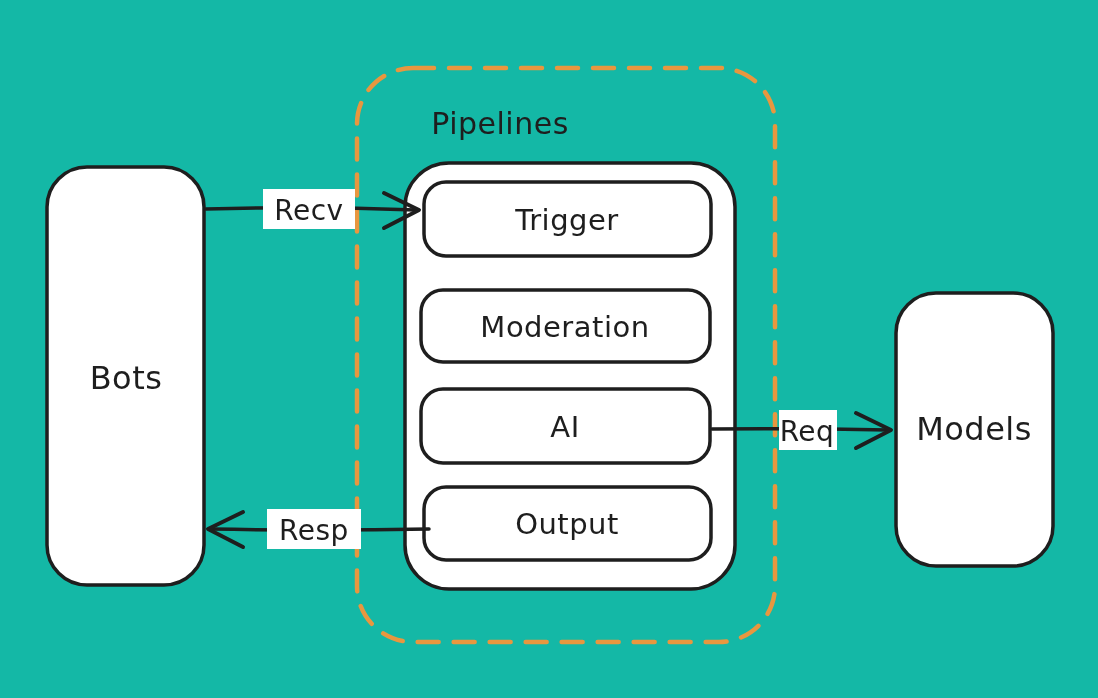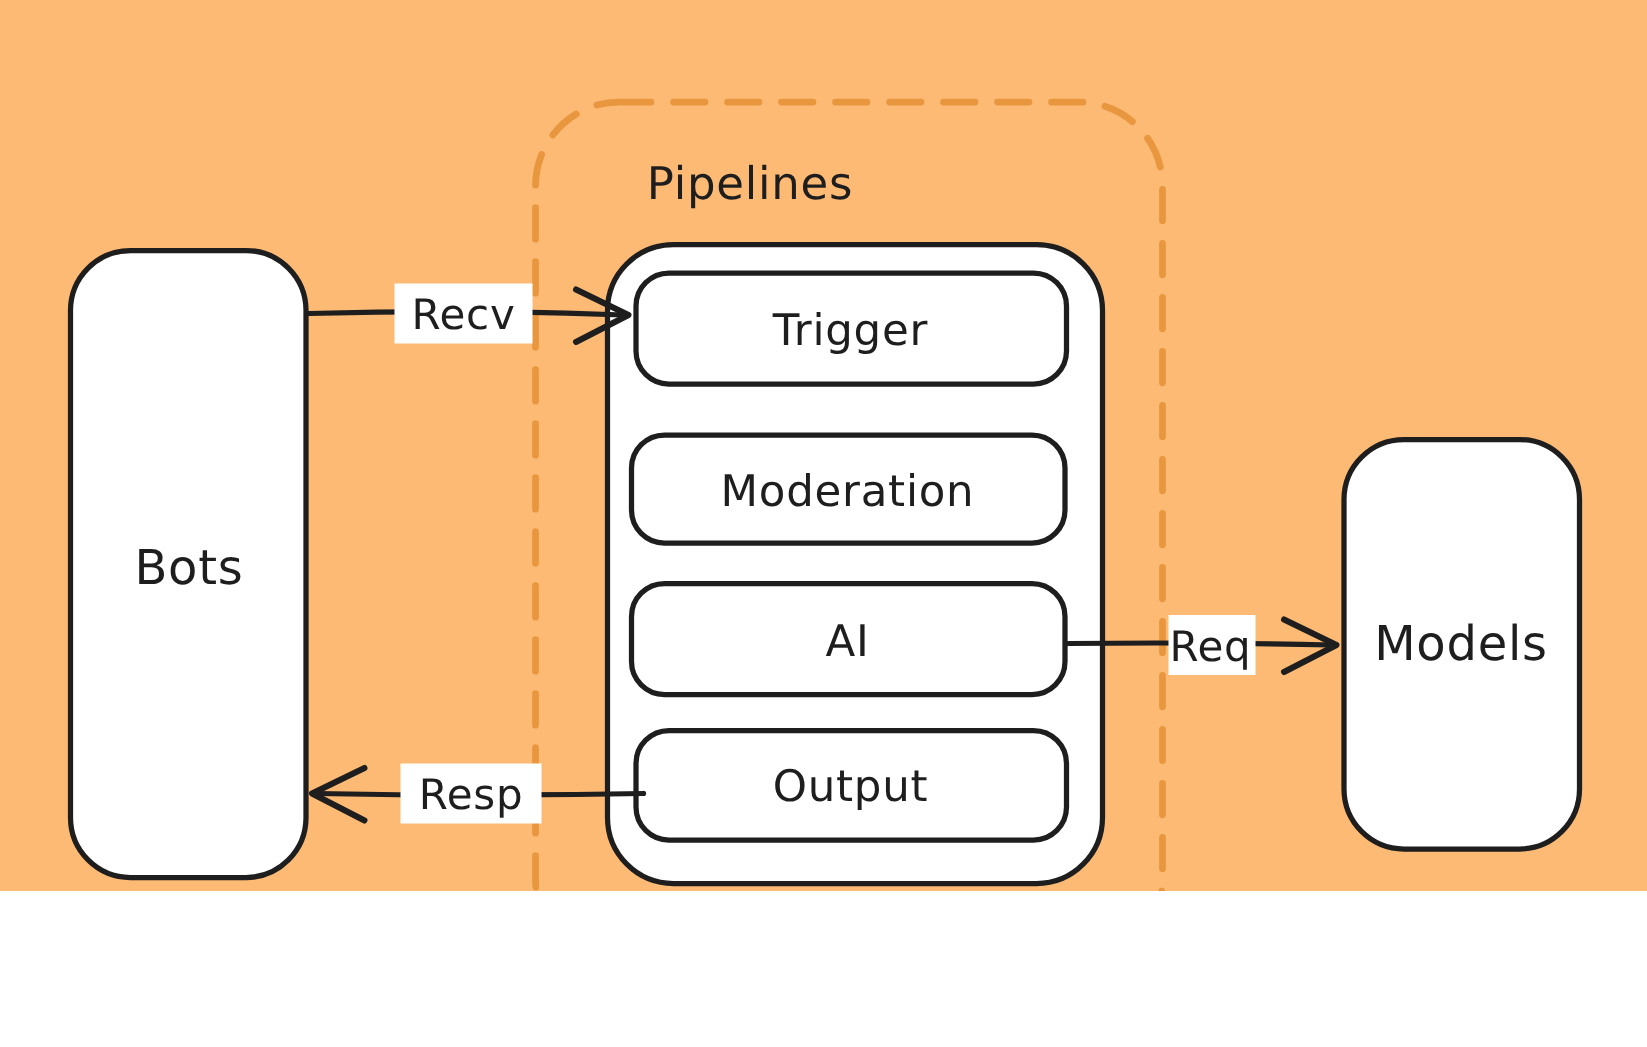--- a/index.html
+++ b/index.html
@@ -3,22 +3,22 @@
 <meta charset="utf-8">
 <style>
   html, body {
     margin: 0;
     padding: 0;
     background: #ffffff;
   }
   .stage {
     position: relative;
     width: 1098px;
-    height: 594px;
-    background: #fdba74;
+    height: 698px;
+    background: #14b8a6;
     overflow: hidden;
   }
   svg { display: block; }
   .node {
     fill: #ffffff;
     stroke: #1e1e1e;
     stroke-width: 3.5;
     stroke-linejoin: round;
   }
   .frame {

